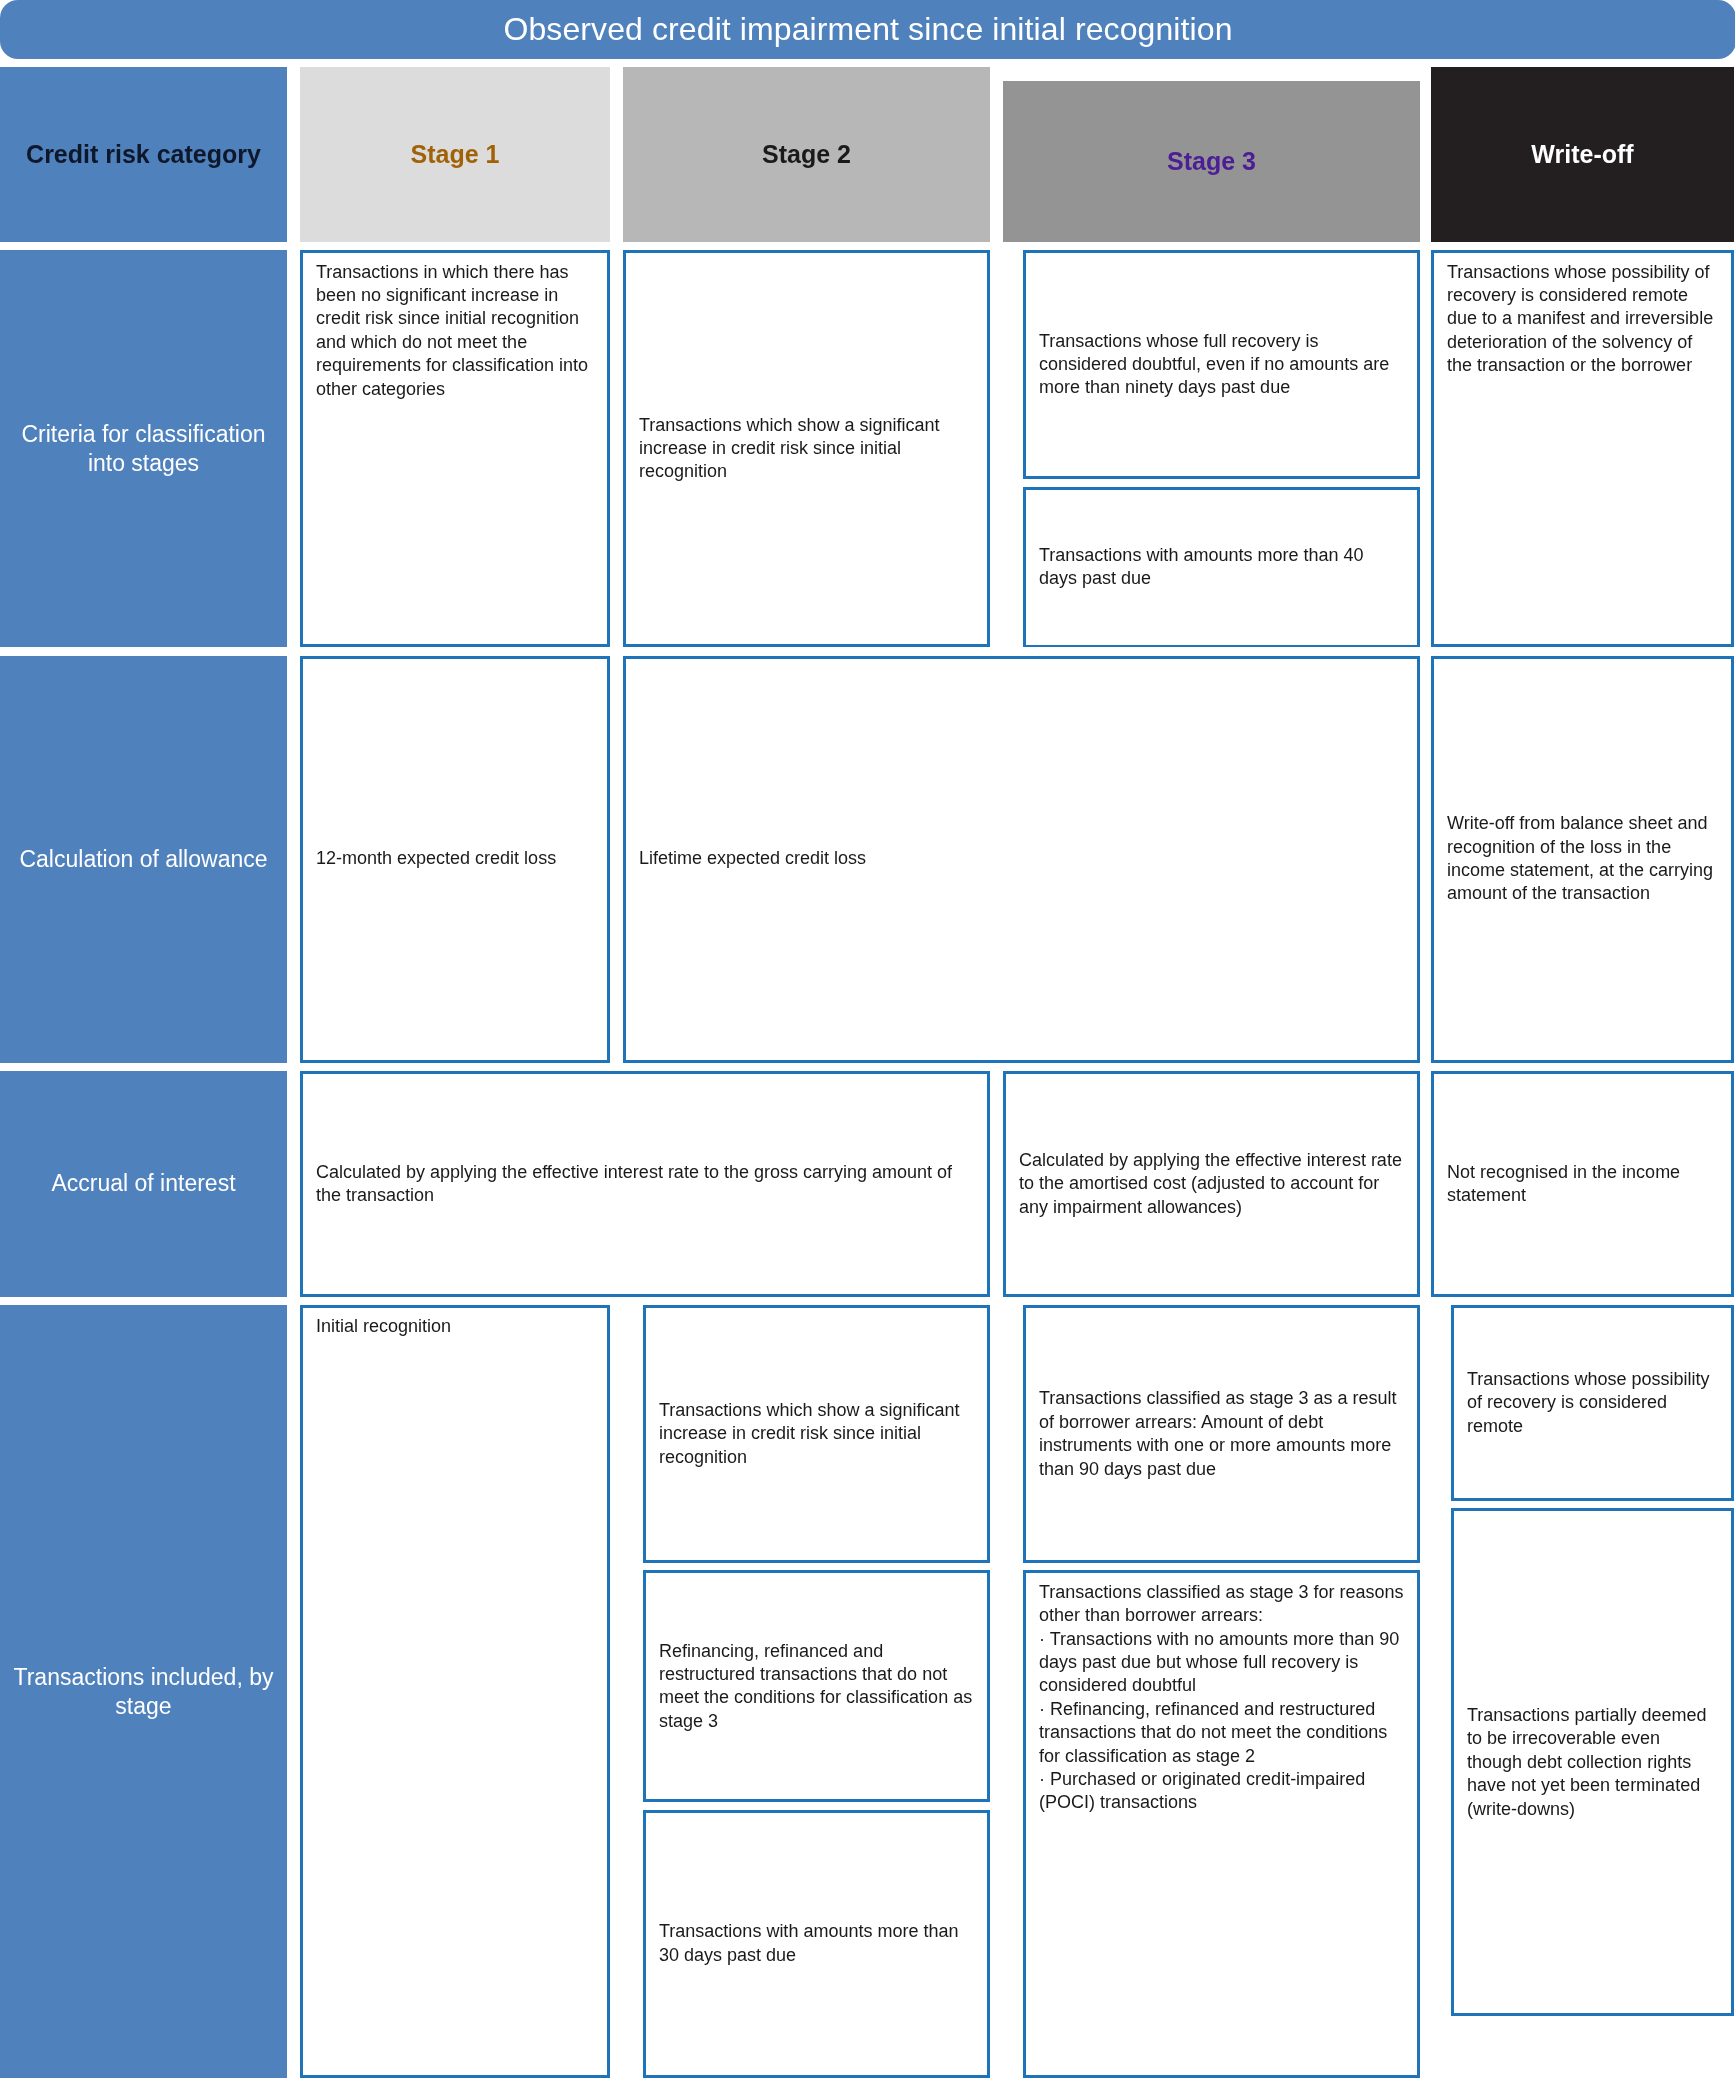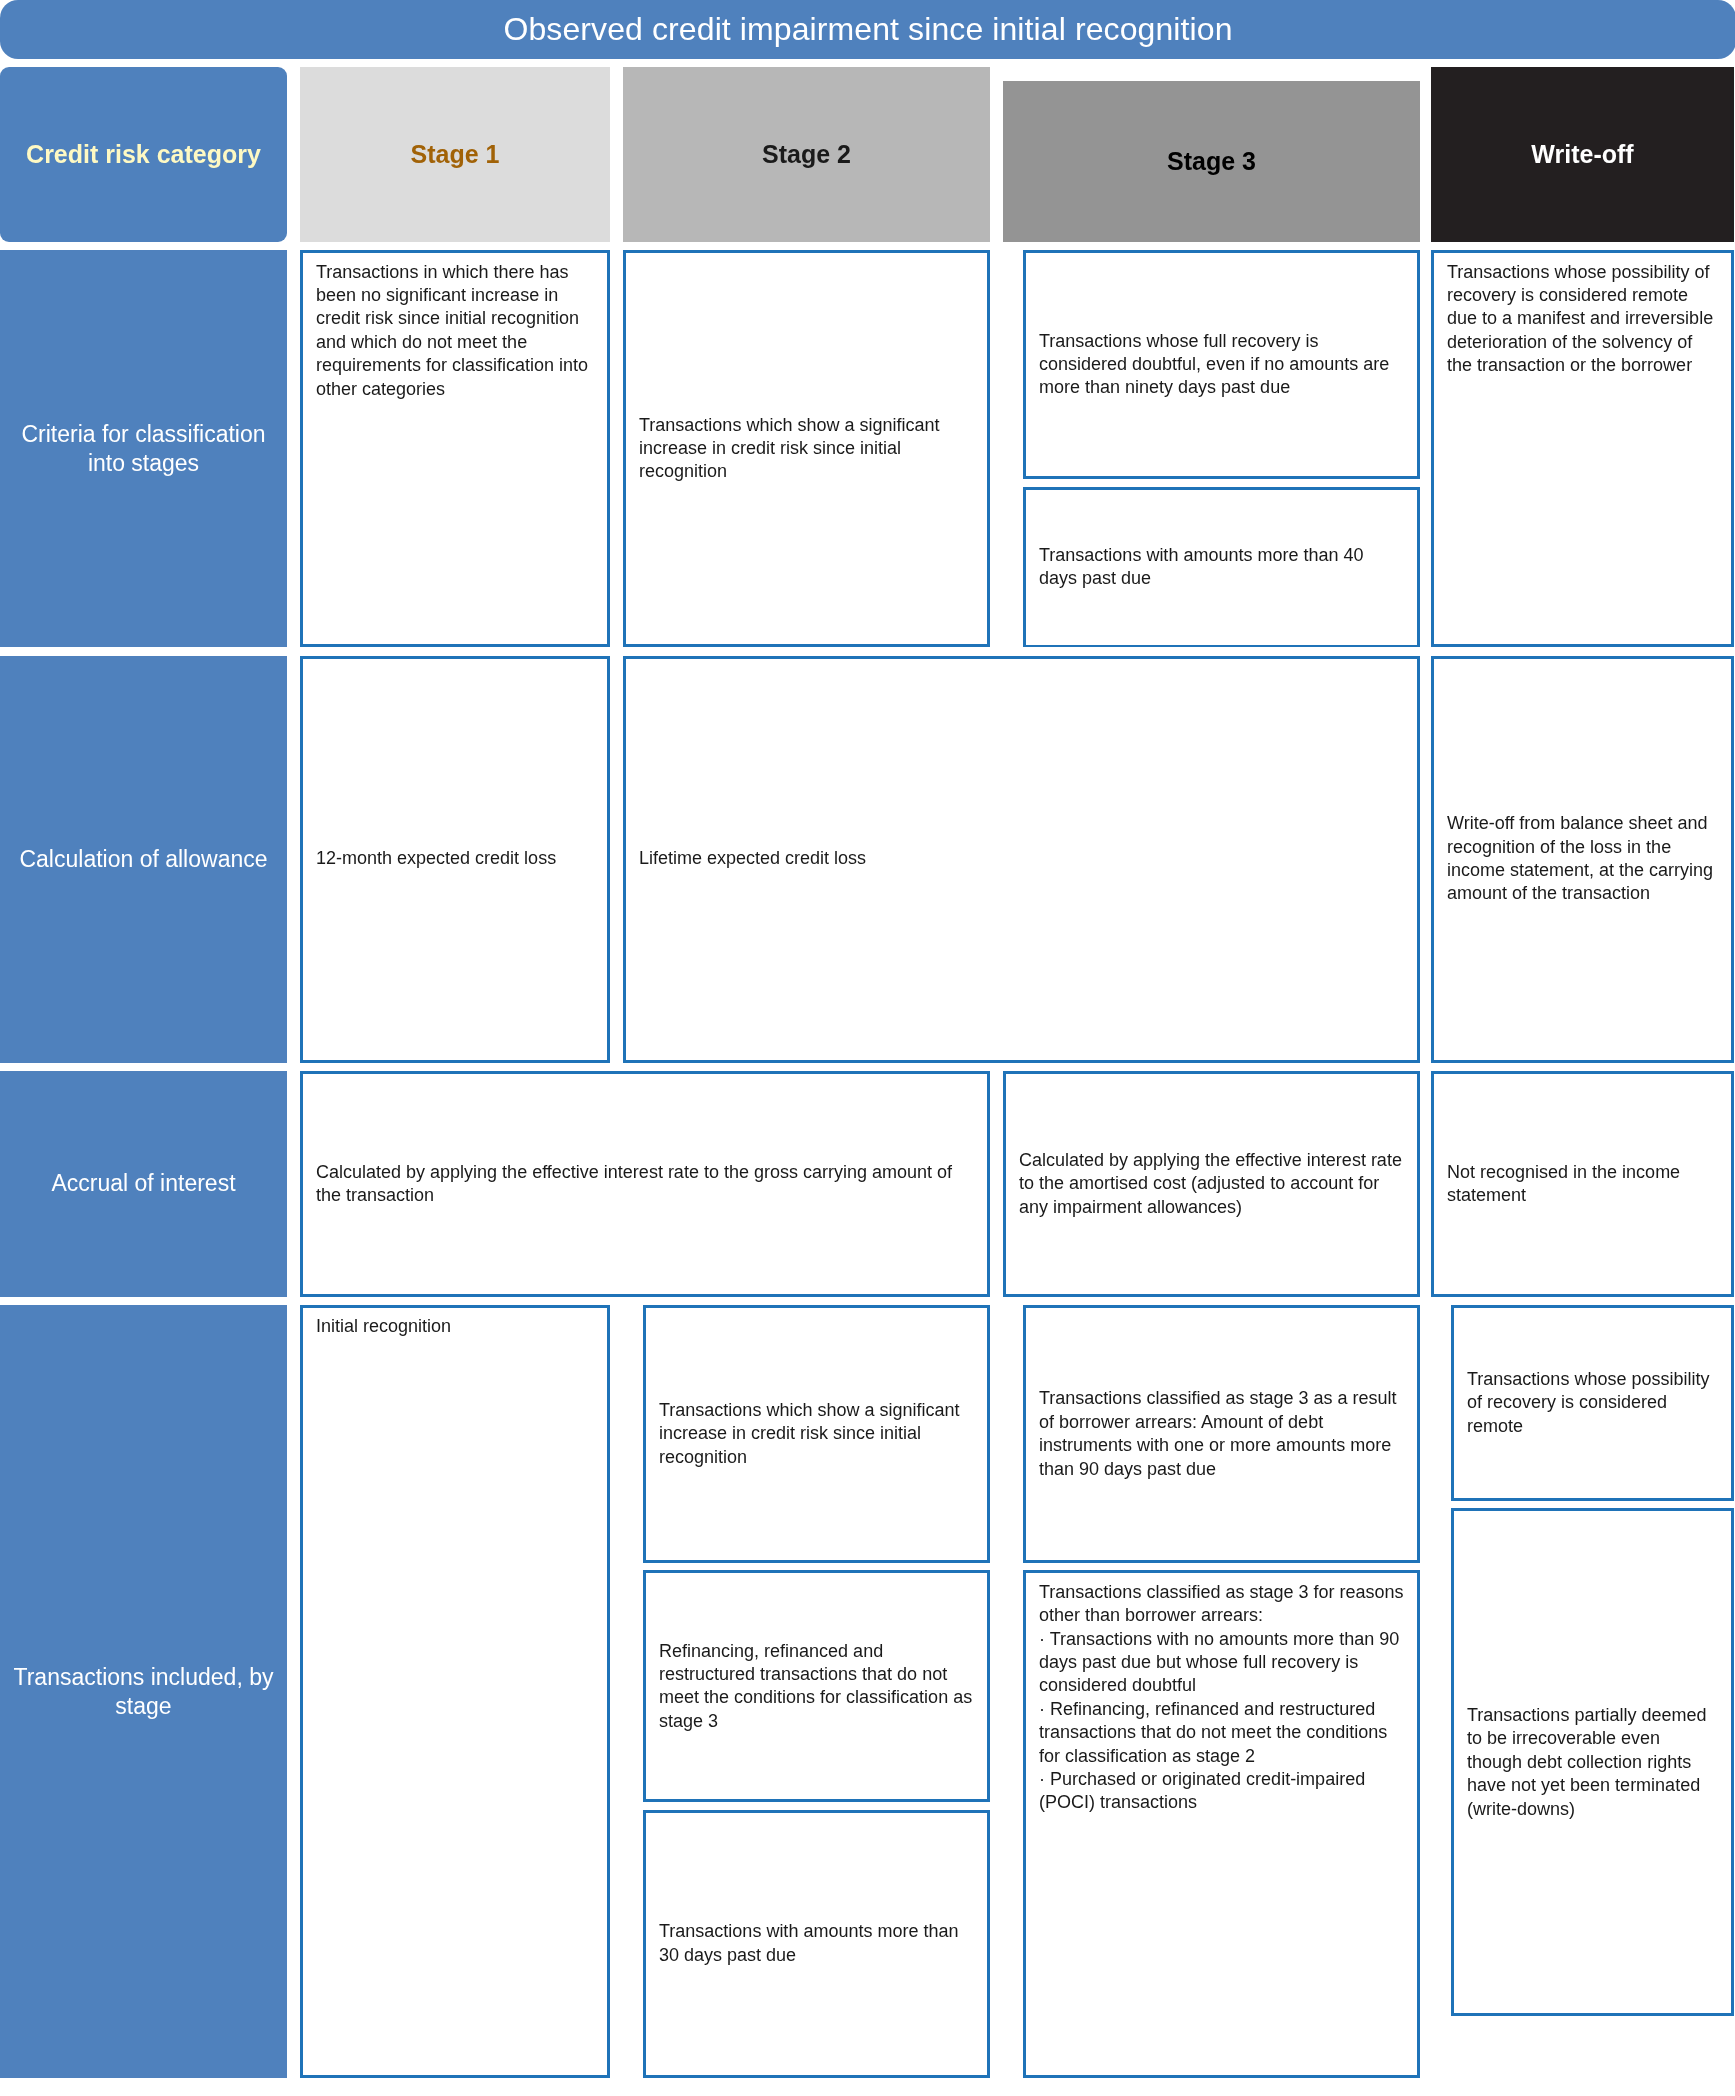--- a/index.html
+++ b/index.html
@@ -50,24 +50,24 @@
   .hcell {
     display: flex;
     align-items: center;
     justify-content: center;
     text-align: center;
     font-weight: bold;
     font-size: 25px;
     line-height: 1.22;
     padding: 5.5px 9.2px;
   }
-  .hcell.blue  { background: #4f81bd; color: #fef9c3; border-radius: 9px; }
+  .hcell.blue  { background: #4f81bd; color: #0f172a; }
   .hcell.g1    { background: #dcdcdc; color: #a16207; }
   .hcell.g2    { background: #b7b7b7; color: #1a1a1a; }
-  .hcell.g3    { background: #949494; color: #000000; margin-top: 14px; }
+  .hcell.g3    { background: #949494; color: #4c1d95; margin-top: 14px; }
   .hcell.dark  { background: #231f20; color: #ffffff; }
 
   
   .rlabel {
     background: #4f81bd;
     color: #ffffff;
     font-weight: normal;
     font-size: 23px;
     line-height: 1.26;
     display: flex;

